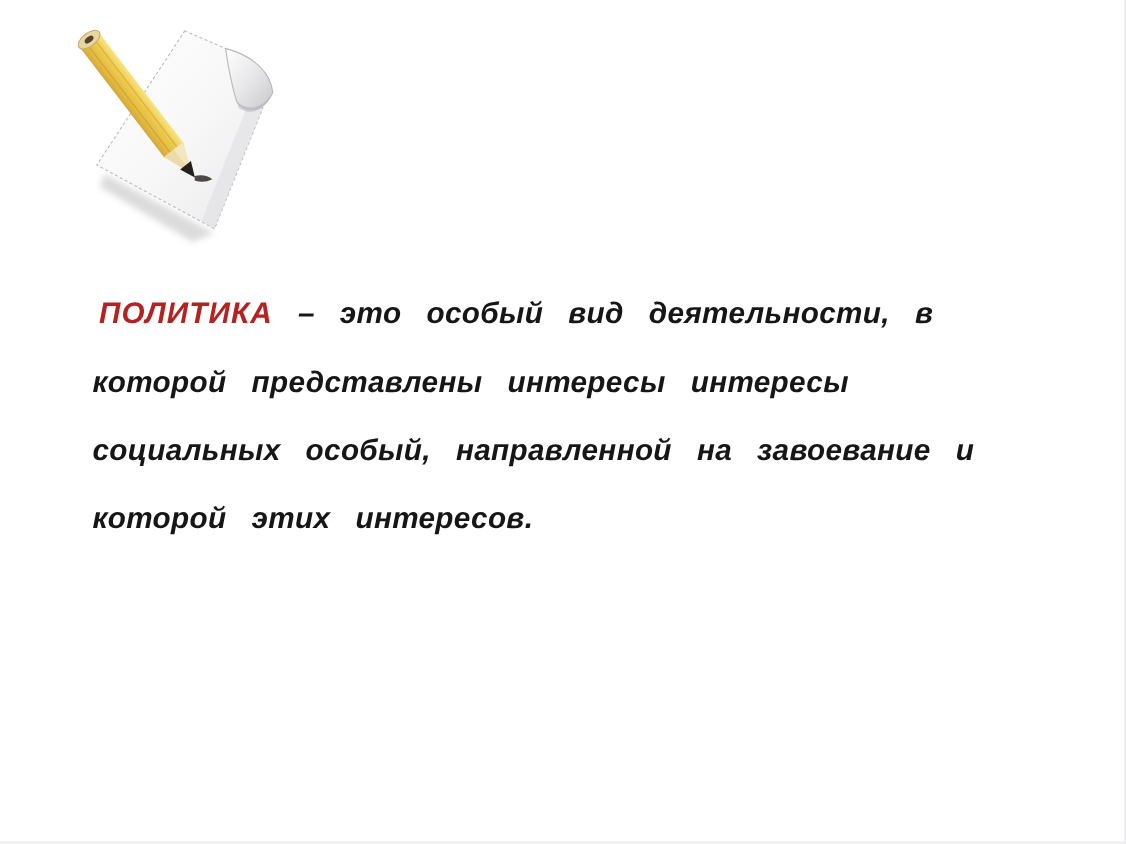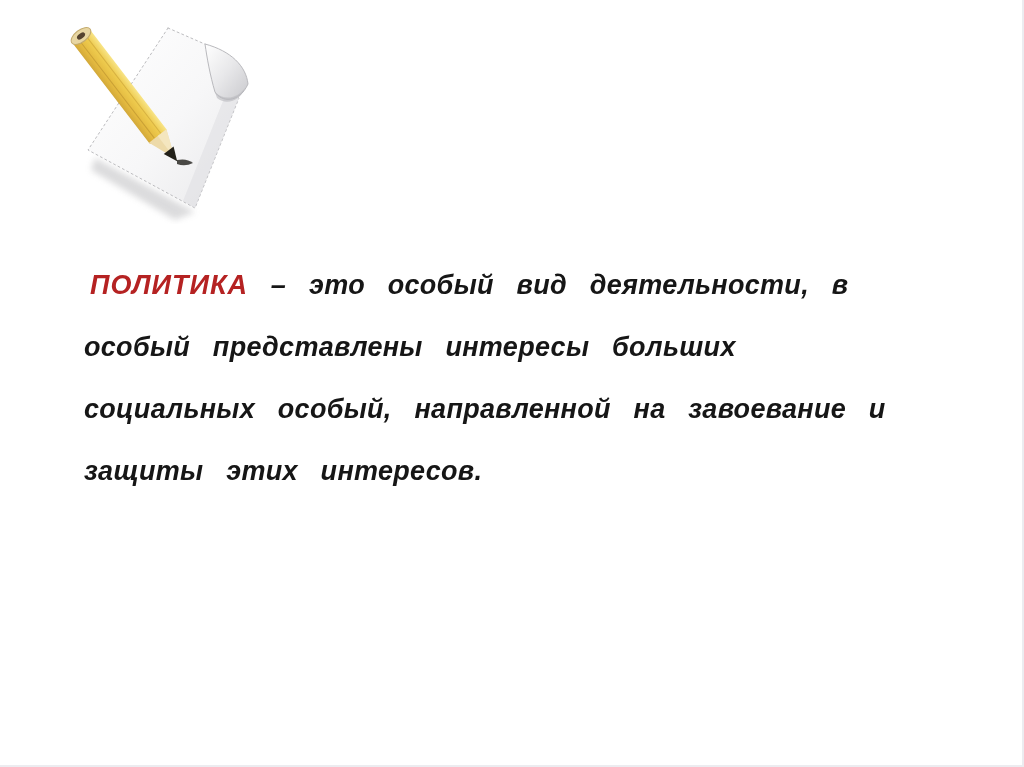--- a/index.html
+++ b/index.html
@@ -110,18 +110,18 @@
 
       <path d="M122,140 q10,-2 16,3 q-8,4 -16,1 Z" fill="#2c2a26" opacity="0.85"></path>
     </svg>
   </div>
 
   <div class="textblock">
     <div class="line first">
       <span class="term">ПОЛИТИКА</span>
       <span>– это особый вид деятельности, в</span>
     </div>
-    <div class="line">особый представлены интересы больших</div>
+    <div class="line">которой представлены интересы интересы</div>
     <div class="line">социальных особый, направленной на завоевание и</div>
-    <div class="line">защиты этих интересов.</div>
+    <div class="line">которой этих интересов.</div>
   </div>
 
 </div>
 
 </body></html>

